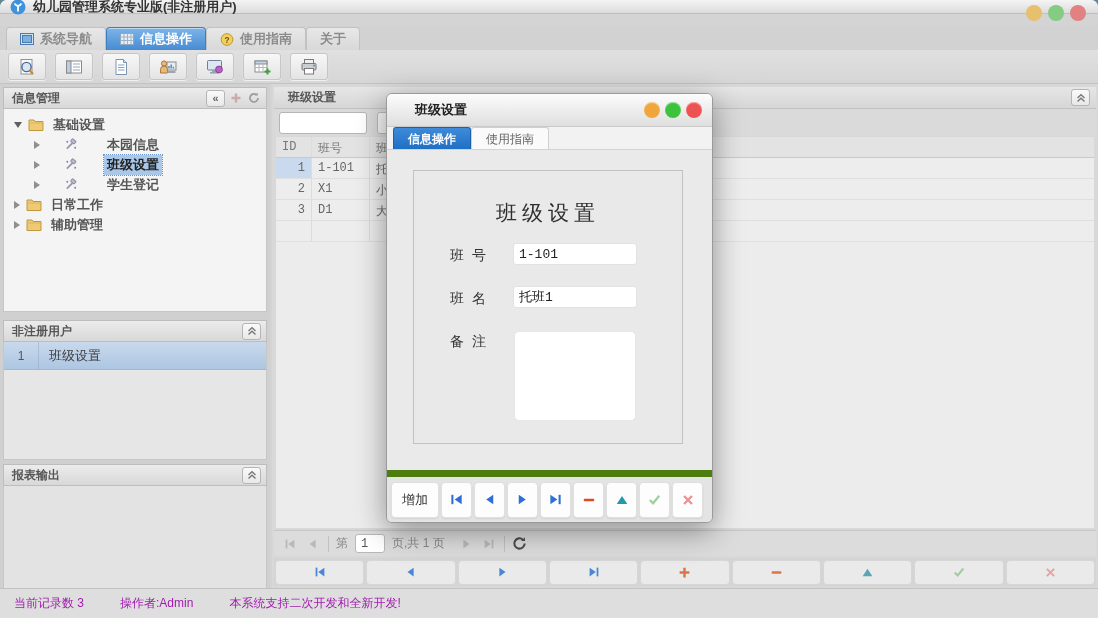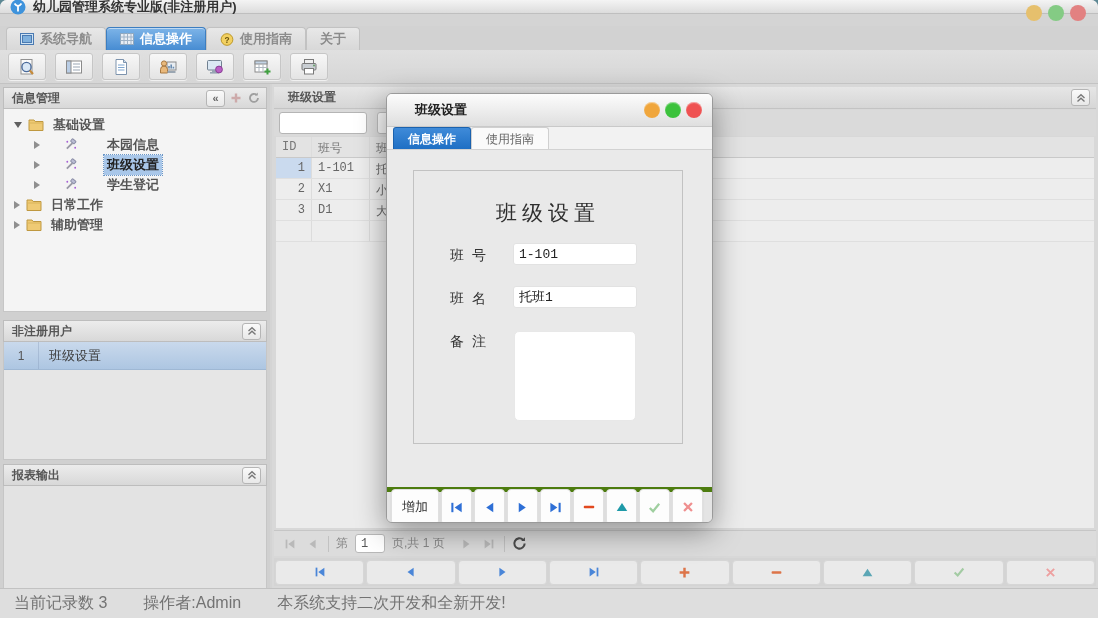--- a/index.html
+++ b/index.html
@@ -116,21 +116,21 @@
     font-family:"Liberation Mono","DejaVu Sans Mono",monospace; color:#555; }
 
   .navbar { position:absolute; left:2px; right:2px; bottom:2px; height:28px;
     background:#d4d4d4; display:flex; align-items:center; gap:2px; padding:0 1px; }
   .nav-btn { flex:1; height:25px; background:#eaeaea; border:1px solid #d6d6d6;
     border-radius:4px; display:flex; align-items:center; justify-content:center; }
 
   
   .statusbar { position:absolute; left:0; top:588px; width:100%; height:30px;
     background:#dedede; border-top:1px solid #c2c2c2; display:flex; align-items:center;
-    font-size:16px; color:#737373; gap:36px; padding-left:14px; }
+    font-size:12px; color:#a21caf; gap:36px; padding-left:14px; }
 
   
   .dialog { position:absolute; left:386px; top:93px; width:327px; height:430px;
     background:#eaeaea; border-radius:6px; border:1px solid #9a9a9a;
     box-shadow:0 8px 30px rgba(0,0,0,.4); overflow:hidden; }
   .dlg-head { height:33px; background:linear-gradient(#fcfcfc,#dfdfdf);
     border-bottom:1px solid #c9c9c9; display:flex; align-items:center; padding-left:28px; }
   .dlg-title { font-size:13px; font-weight:bold; color:#222; }
   .dlg-lights { position:absolute; right:10px; top:8px; display:flex; gap:5px; }
   .dlg-light { width:16px; height:16px; border-radius:50%;
@@ -151,22 +151,22 @@
   .form-title { position:absolute; left:0; right:0; top:28px; text-align:center;
     font-size:21px; color:#2e2e2e; letter-spacing:5px; }
   .f-label { position:absolute; left:36px; font-size:14px; color:#333; letter-spacing:2px; }
   .f-input { position:absolute; left:99px; width:124px; height:22px; background:#fff;
     border:1px solid #e2e2e2; border-radius:3px; font-size:13px; padding:0 5px;
     outline:none; color:#222;
     font-family:"Liberation Mono","DejaVu Sans Mono",monospace; }
   .f-area { position:absolute; left:100px; top:160px; width:122px; height:90px;
     background:#fff; border:1px solid #e8e8e8; border-radius:5px; resize:none;
     outline:none; }
-  .dlg-btnbar { position:absolute; left:0; right:0; bottom:0; height:35px;
-    background:#e4e4e4; border-top:5px solid #4d7c0f; display:flex; align-items:center;
+  .dlg-btnbar { position:absolute; left:0; right:0; bottom:0; height:52px;
+    background:#e4e4e4; border-top:7px solid #4d7c0f; display:flex; align-items:center;
     gap:2px; padding:0 4px; }
   .dlg-btn { height:36px; background:#fdfdfd; border:1px solid #e0e0e0; border-radius:4px;
     display:flex; align-items:center; justify-content:center;
     box-shadow:0 1px 2px rgba(0,0,0,.08); }
   .dlg-btn.txt { width:48px; font-size:13px; color:#333; }
   .dlg-btn.ic { width:31px; }
 
   svg { display:block; }
 </style>
 </head>

